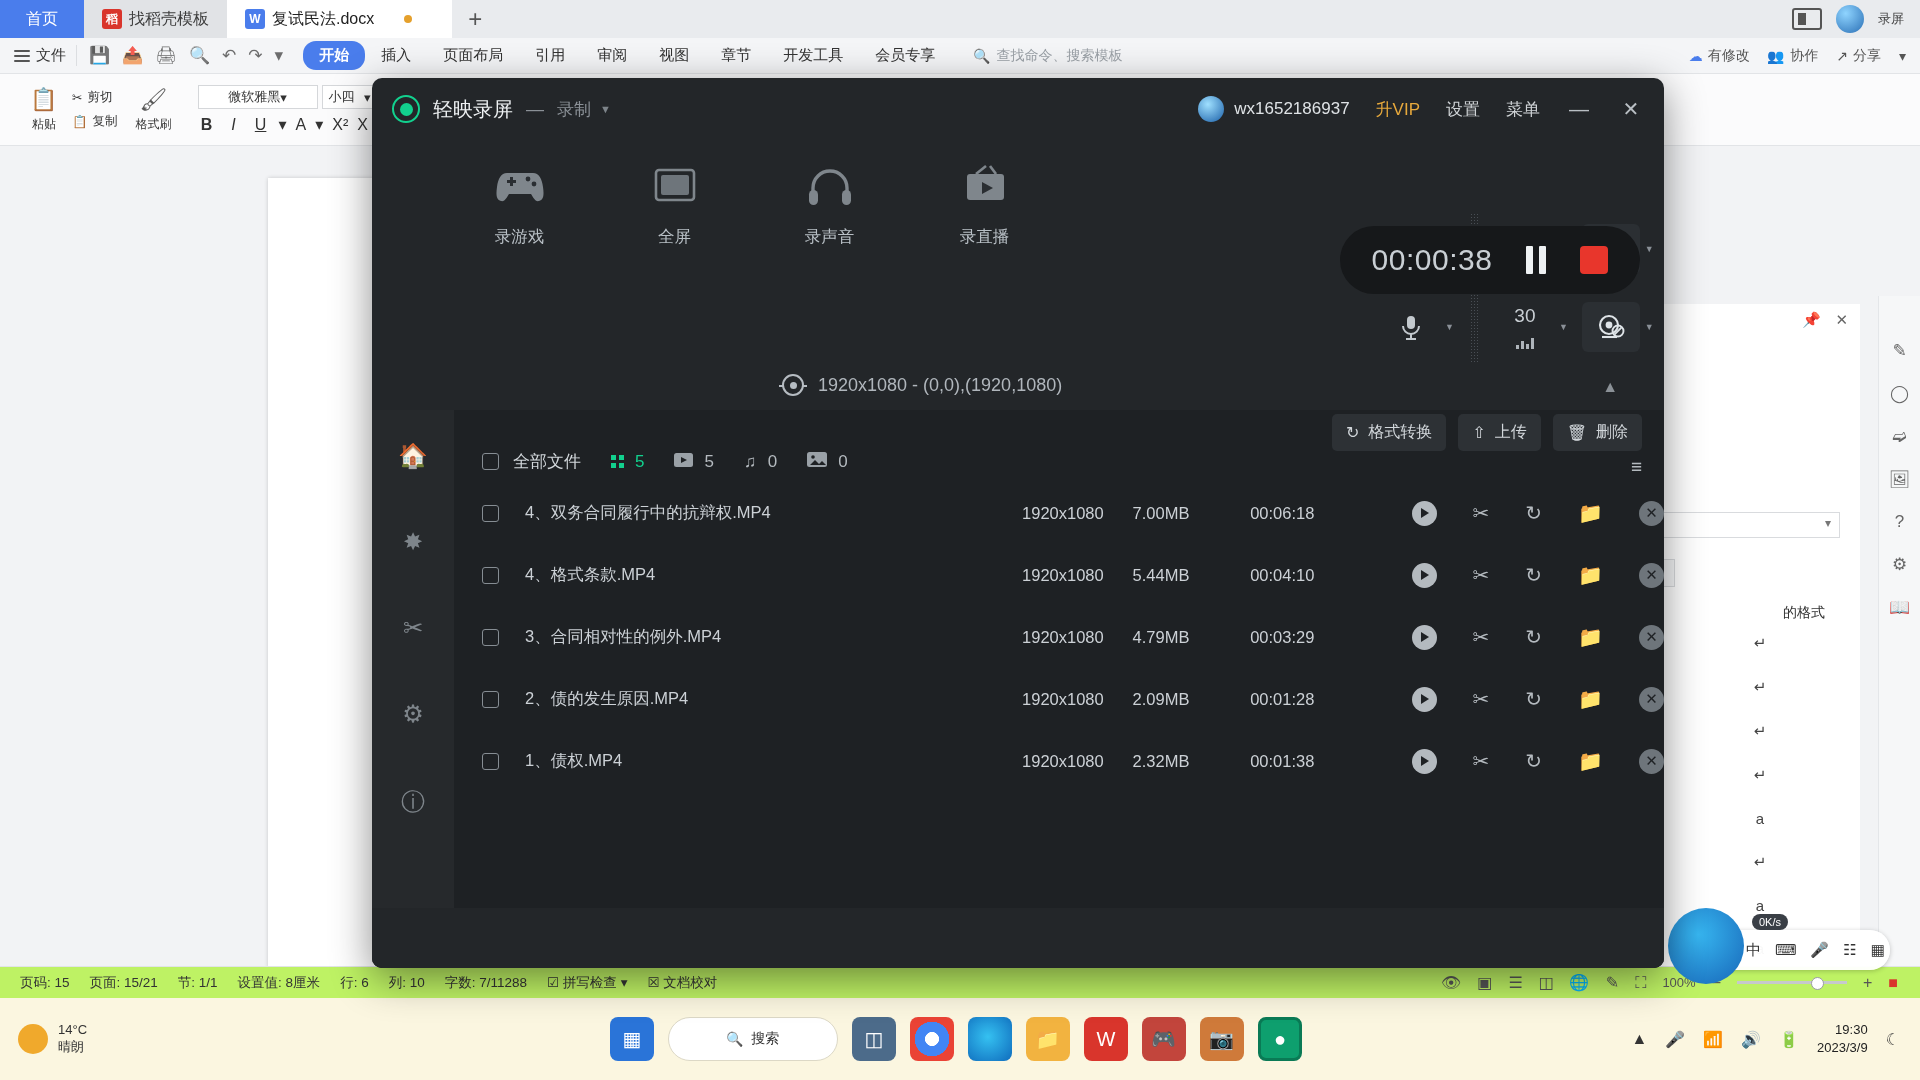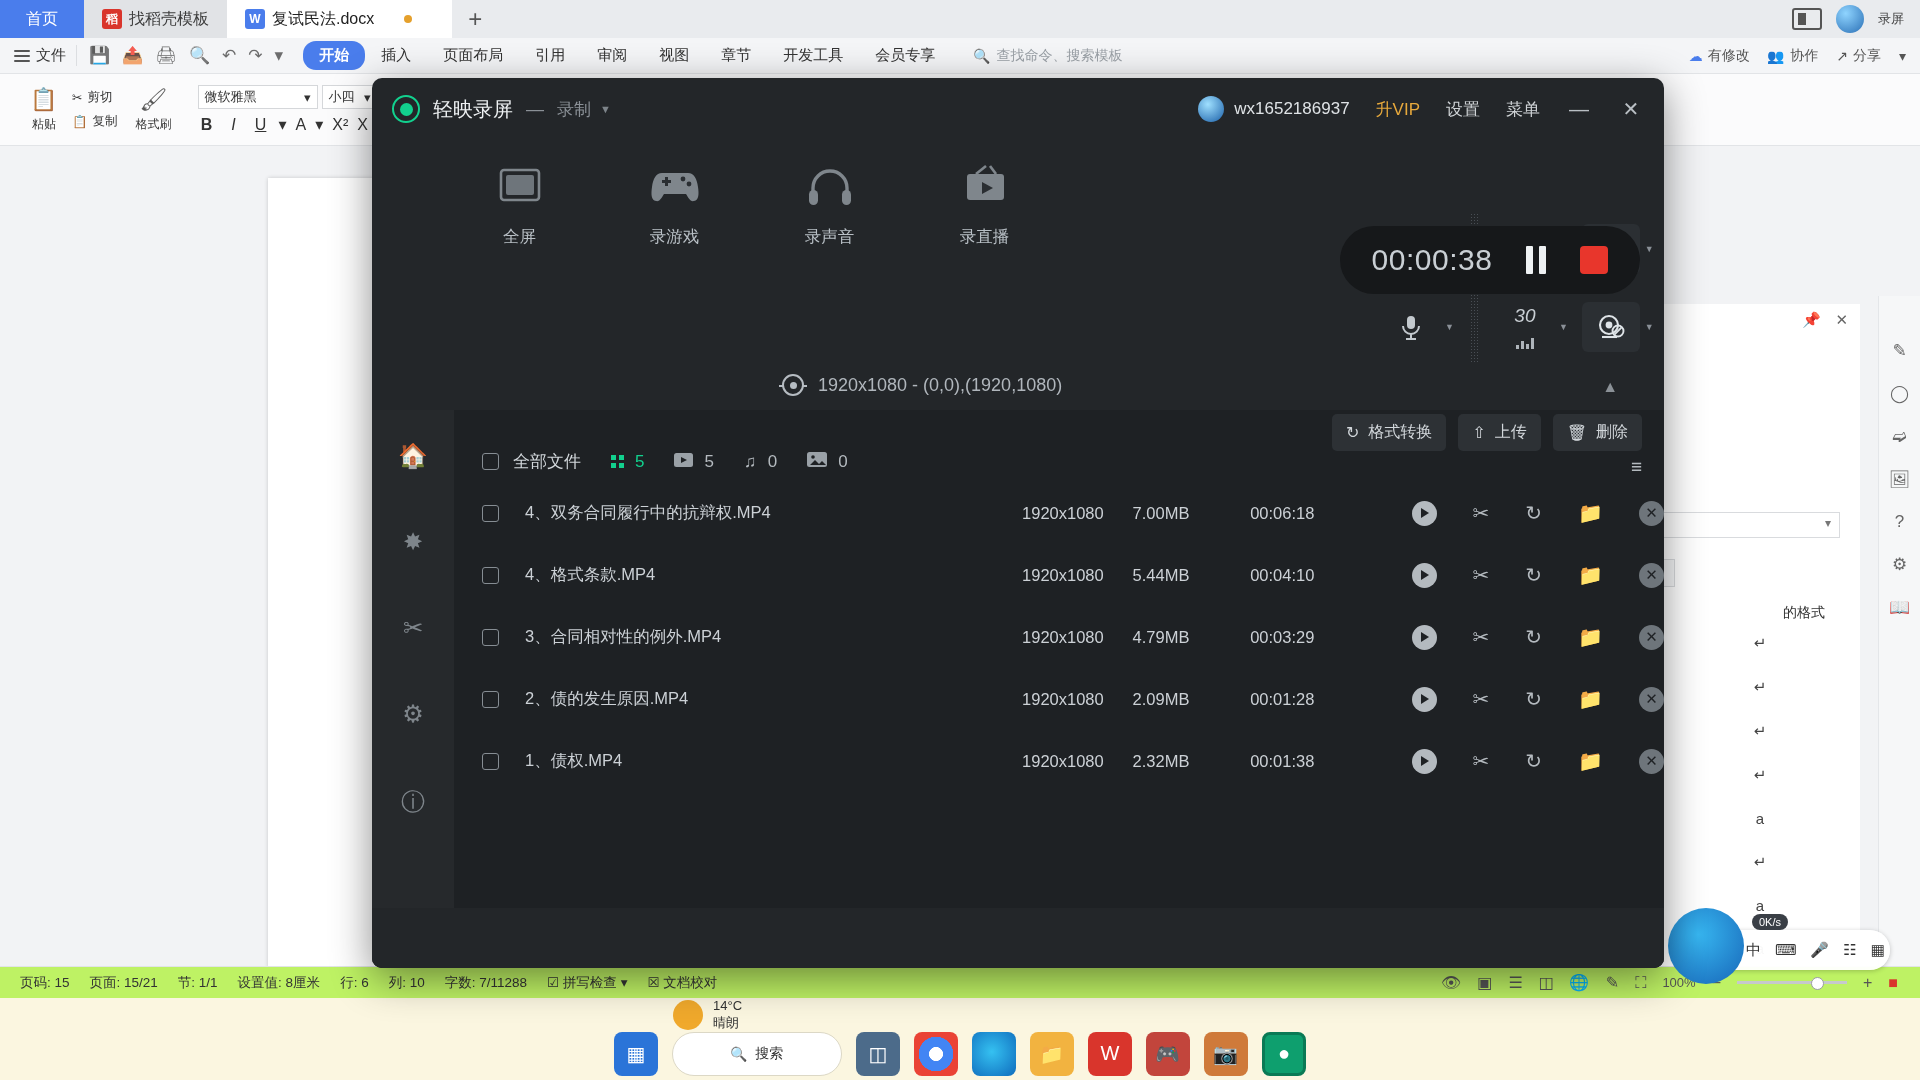--- a/index.html
+++ b/index.html
@@ -72,21 +72,21 @@
   .rb-group { display:flex; align-items:center; height:100%; padding:0 8px; }
   .rb-paste { display:flex; flex-direction:column; align-items:center; justify-content:center;
               width:56px; font-size:12px; gap:3px; }
   .rb-bigico { font-size:22px; color:#5a5a5a; }
   .rb-small { display:flex; flex-direction:column; justify-content:center; gap:7px; font-size:12.5px; }
   .rb-small div { display:flex; align-items:center; gap:5px; color:#333; }
   .rb-fontcol { display:flex; flex-direction:column; gap:6px; padding-left:8px; }
   .fontrow1 { display:flex; align-items:center; gap:4px; }
   .fontbox { border:1px solid #d5d7da; background:#fff; height:24px;
              display:flex; align-items:center; padding:0 6px; font-size:13px; }
-  .fontbox.name { width:120px; justify-content:space-between; }
+  .fontbox.name { width:120px; justify-content:center; }
   .fontbox.size { width:56px; justify-content:space-between; }
   .fontrow2 { display:flex; align-items:center; gap:9px; font-size:16px; color:#333; }
   .fontrow2 b, .fontrow2 i, .fontrow2 u { width:18px; text-align:center; }
 
   
   .docarea { position:absolute; left:0; top:146px; width:1920px; height:852px; background:#f2f3f5; }
   .page { position:absolute; left:268px; top:32px; width:1000px; height:790px;
           background:#fff; box-shadow:0 0 4px rgba(0,0,0,.18); }
 
   
@@ -121,21 +121,21 @@
     display:flex; align-items:center; font-size:13.5px; color:#333; padding:0 10px; gap:0;
   }
   .sb-item { padding:0 10px; white-space:nowrap; }
   .sb-right { margin-left:auto; display:flex; align-items:center; gap:16px; padding-right:12px; font-size:16px; color:#555; }
   .zoomslider { width:110px; height:3px; background:#c6c9cd; position:relative; }
   .zoomslider:after { content:""; position:absolute; left:74px; top:-4px; width:11px; height:11px;
                       border-radius:50%; background:#fff; border:1px solid #9a9da1; }
 
   
   .taskbar { position:absolute; left:0; bottom:0; width:1920px; height:82px;
-             background:#fbf6e0; display:flex; align-items:center;flex-direction:column; }
+             background:#fbf6e0; display:flex; align-items:center; }
   .tb-left { width:610px; display:flex; align-items:center; padding-left:18px; font-size:13px; color:#333; gap:10px; }
   .tb-weather { display:flex; align-items:center; gap:9px; }
   .sun { width:30px;height:30px;border-radius:50%;background:#f0a92c; }
   .tb-center { display:flex; align-items:center; gap:14px; }
   .tb-icon { width:44px; height:44px; border-radius:8px; display:flex; align-items:center;
              justify-content:center; font-size:20px; color:#fff; position:relative; }
   .tb-right { margin-left:auto; display:flex; align-items:center; gap:18px; padding-right:20px;
               font-size:16px; color:#333; }
   .tb-clock { font-size:13px; line-height:1.35; text-align:right; color:#222; }
 
@@ -180,21 +180,21 @@
   
   .ctrl-wrap { position:absolute; left:1010px; top:132px; width:290px; }
   .ctrl-row { display:flex; align-items:center; height:78px; }
   .ctrl-cell { display:flex; align-items:center; gap:5px; }
   .cc-box { width:58px; height:50px; display:flex; align-items:center; justify-content:center; }
   .cc-boxed { background:#2b2f33; border-radius:6px; }
   .caret-sm { font-size:9px; color:#8a9097; }
   .divider-dots { width:10px; height:72px;
     background-image:radial-gradient(#565c62 1px, transparent 1px);
     background-size:3px 3px; opacity:.75; margin:0 16px; }
-  .fps-cell { display:flex; flex-direction:column; align-items:center; gap:10px;font-style:italic; }
+  .fps-cell { display:flex; flex-direction:column; align-items:center; gap:10px; }
   .fps-num { font-size:19px; color:#c9cfd4; }
   .fps-bars { display:flex; align-items:end; gap:2px; height:12px; }
   .fps-bars i { width:3px; background:#aeb4ba; display:block; }
 
   
   .timer-panel { position:absolute; right:24px; top:148px; width:300px; height:68px;
                  background:#16181a; border-radius:34px; display:flex; align-items:center;
                  justify-content:center; gap:34px; }
   .timer-text { font-size:30px; color:#c9cfd4; letter-spacing:.5px; }
   .pause-btn { display:flex; gap:6px; }
@@ -518,38 +518,38 @@
         <span class="rec-hb">设置</span>
         <span class="rec-hb">菜单</span>
         <span class="rec-min">—</span>
         <span class="rec-close">✕</span>
       </div>
     </div>
 
     <div class="rec-modes">
       <div class="mode">
         <span class="mode-ico">
-          <svg width="52" height="46" viewBox="0 0 52 46">
-            <rect x="7" y="6" width="38" height="30" rx="3" fill="none" stroke="#7f868c" stroke-width="2.6"></rect>
-            <rect x="12" y="11" width="28" height="20" rx="2" fill="#6e757b"></rect>
-          </svg>
-        </span>
-        <span class="mode-label">全屏</span>
-      </div>
-      <div class="mode">
-        <span class="mode-ico">
           <svg width="54" height="46" viewBox="0 0 54 46">
             <path d="M14 9h26c6 0 9 6 10 14 1 7 1 13-4 14-4 1-6-4-8-7H16c-2 3-4 8-8 7-5-1-5-7-4-14C5 15 8 9 14 9z" fill="#7f868c"></path>
             <rect x="14" y="16" width="9" height="3" fill="#2a2e32"></rect>
             <rect x="17" y="13" width="3" height="9" fill="#2a2e32"></rect>
             <circle cx="35" cy="15" r="2.4" fill="#2a2e32"></circle>
             <circle cx="41" cy="20" r="2.4" fill="#2a2e32"></circle>
           </svg>
         </span>
         <span class="mode-label">录游戏</span>
+      </div>
+      <div class="mode">
+        <span class="mode-ico">
+          <svg width="52" height="46" viewBox="0 0 52 46">
+            <rect x="7" y="6" width="38" height="30" rx="3" fill="none" stroke="#7f868c" stroke-width="2.6"></rect>
+            <rect x="12" y="11" width="28" height="20" rx="2" fill="#6e757b"></rect>
+          </svg>
+        </span>
+        <span class="mode-label">全屏</span>
       </div>
       <div class="mode">
         <span class="mode-ico">
           <svg width="50" height="46" viewBox="0 0 50 46">
             <path d="M8 31V24a17 17 0 0 1 34 0v7" fill="none" stroke="#7f868c" stroke-width="3.4"></path>
             <rect x="4" y="26" width="9" height="15" rx="4.5" fill="#7f868c"></rect>
             <rect x="37" y="26" width="9" height="15" rx="4.5" fill="#7f868c"></rect>
           </svg>
         </span>
         <span class="mode-label">录声音</span>

